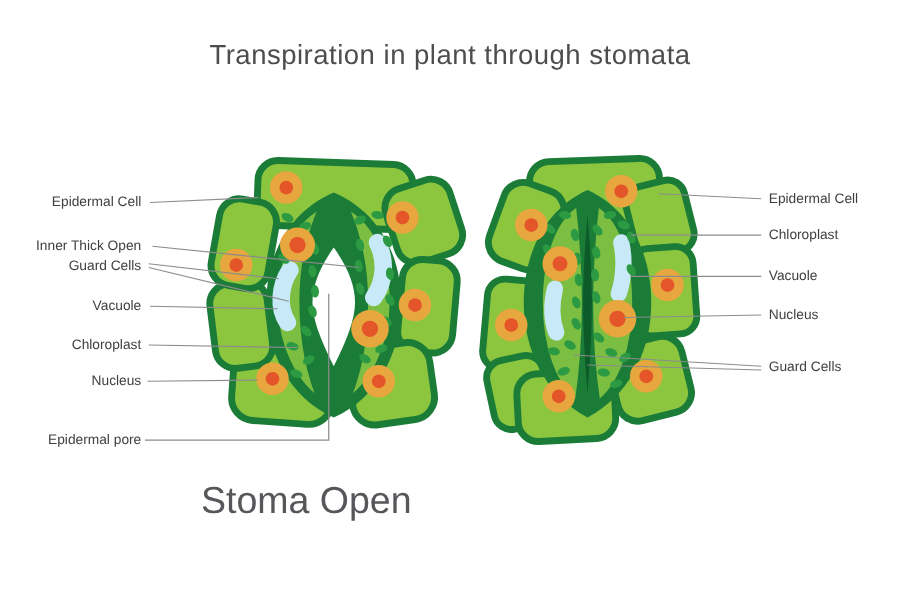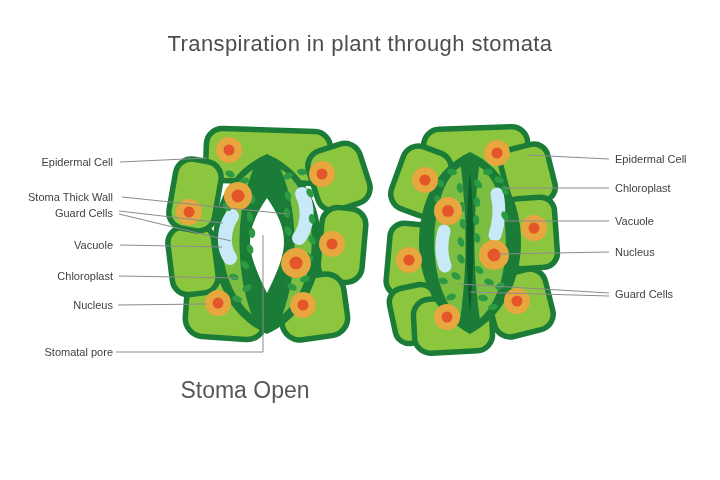--- a/index.html
+++ b/index.html
@@ -12,21 +12,21 @@
     position:absolute;left:50%;top:44px;transform:translate(-50%,-50%);
     font-size:22px;letter-spacing:.4px;color:var(--c-title_text,#4d4d4f);white-space:nowrap;text-align:center;
   }
   .lbl{
     position:absolute;font-size:11px;color:var(--c-label_text,#3f3f41);
     white-space:nowrap;transform:translateY(-50%);
   }
   .lbl.left{text-align:right;}
   .caption{
     position:absolute;transform:translate(-50%,-50%);
-    font-size:23px;color:var(--c-caption_text,#56575a);white-space:nowrap;
+    font-size:30px;color:var(--c-caption_text,#56575a);white-space:nowrap;margin-top:11px;
   }
   svg{position:absolute;left:0;top:0;}
   .cell{fill:var(--c-epidermal,#8cc63f);stroke:var(--c-outline,#1b7c38);stroke-width:5.5;}
   .almond{fill:var(--c-outline,#1b7c38);}
   .guard{fill:var(--c-guard,#7bbe41);stroke:var(--c-outline,#1b7c38);stroke-width:4.5;}
   .wall{fill:none;stroke:var(--c-outline,#1b7c38);stroke-linecap:round;}
   .pore{fill:var(--c-pore,#ffffff);}
   .slit{fill:var(--c-slit,#0c5b28);}
   .chl{fill:var(--c-chloroplast,#2b9a43);}
   .vac{fill:none;stroke:var(--c-vacuole,#c8e9f8);stroke-linecap:round;}
@@ -193,26 +193,26 @@
       <line x1="504" y1="221" x2="609" y2="221"></line>
       <line x1="499" y1="254" x2="609" y2="252"></line>
       <line x1="459" y1="284" x2="609" y2="293"></line>
       <line x1="470" y1="292" x2="609" y2="296"></line>
     </g>
   </svg>
 
   <div class="title">Transpiration in plant through stomata</div>
 
   <div class="lbl left" style="right:607px;top:162px">Epidermal Cell</div>
-  <div class="lbl left" style="right:607px;top:197px">Stoma Thick Wall</div>
+  <div class="lbl left" style="right:607px;top:197px">Inner Thick Open</div>
   <div class="lbl left" style="right:607px;top:213px">Guard Cells</div>
   <div class="lbl left" style="right:607px;top:245px">Vacuole</div>
   <div class="lbl left" style="right:607px;top:276px">Chloroplast</div>
   <div class="lbl left" style="right:607px;top:305px">Nucleus</div>
-  <div class="lbl left" style="right:607px;top:352px">Stomatal pore</div>
+  <div class="lbl left" style="right:607px;top:352px">Epidermal pore</div>
 
   <div class="lbl" style="left:615px;top:159px">Epidermal Cell</div>
   <div class="lbl" style="left:615px;top:188px">Chloroplast</div>
   <div class="lbl" style="left:615px;top:221px">Vacuole</div>
   <div class="lbl" style="left:615px;top:252px">Nucleus</div>
   <div class="lbl" style="left:615px;top:294px">Guard Cells</div>
 
   <div class="caption" style="left:245px;top:390px">Stoma Open</div>
 
 </div>

